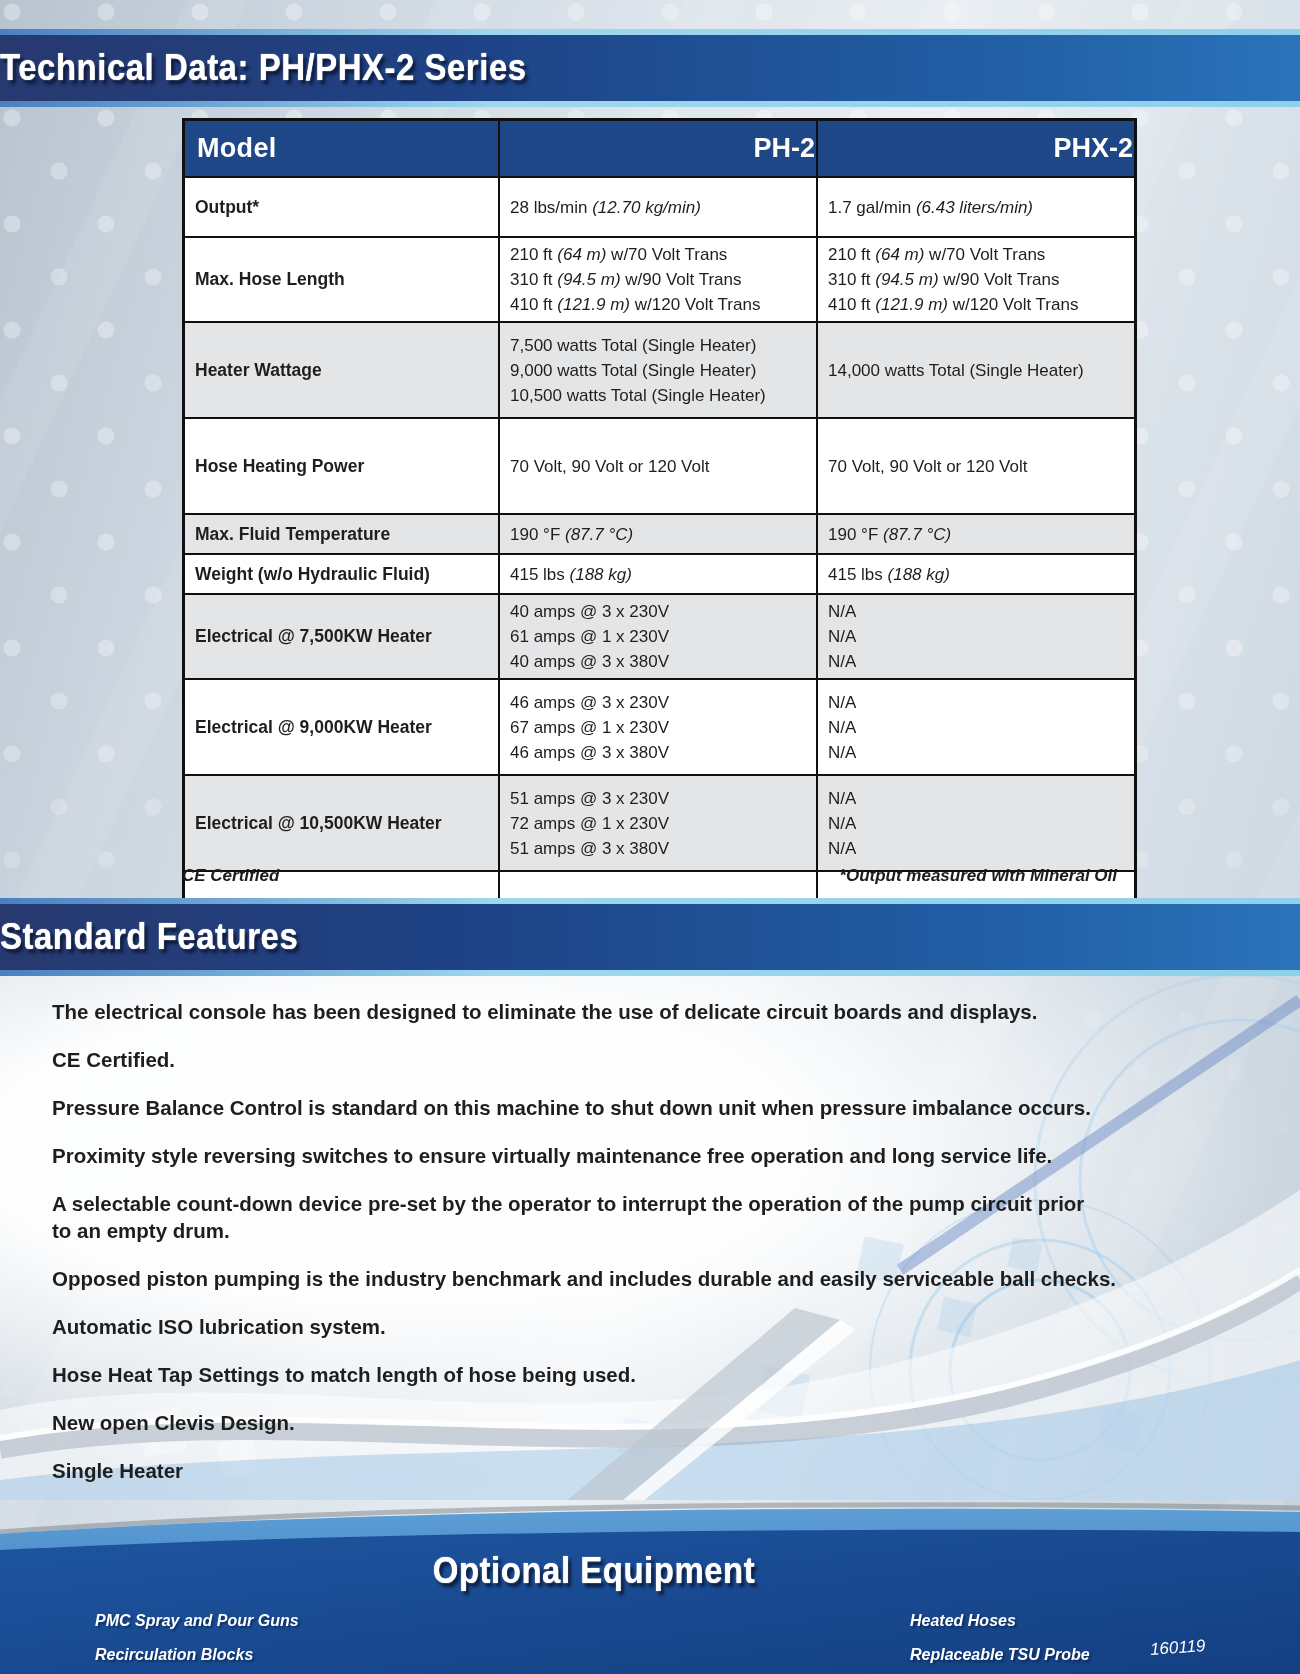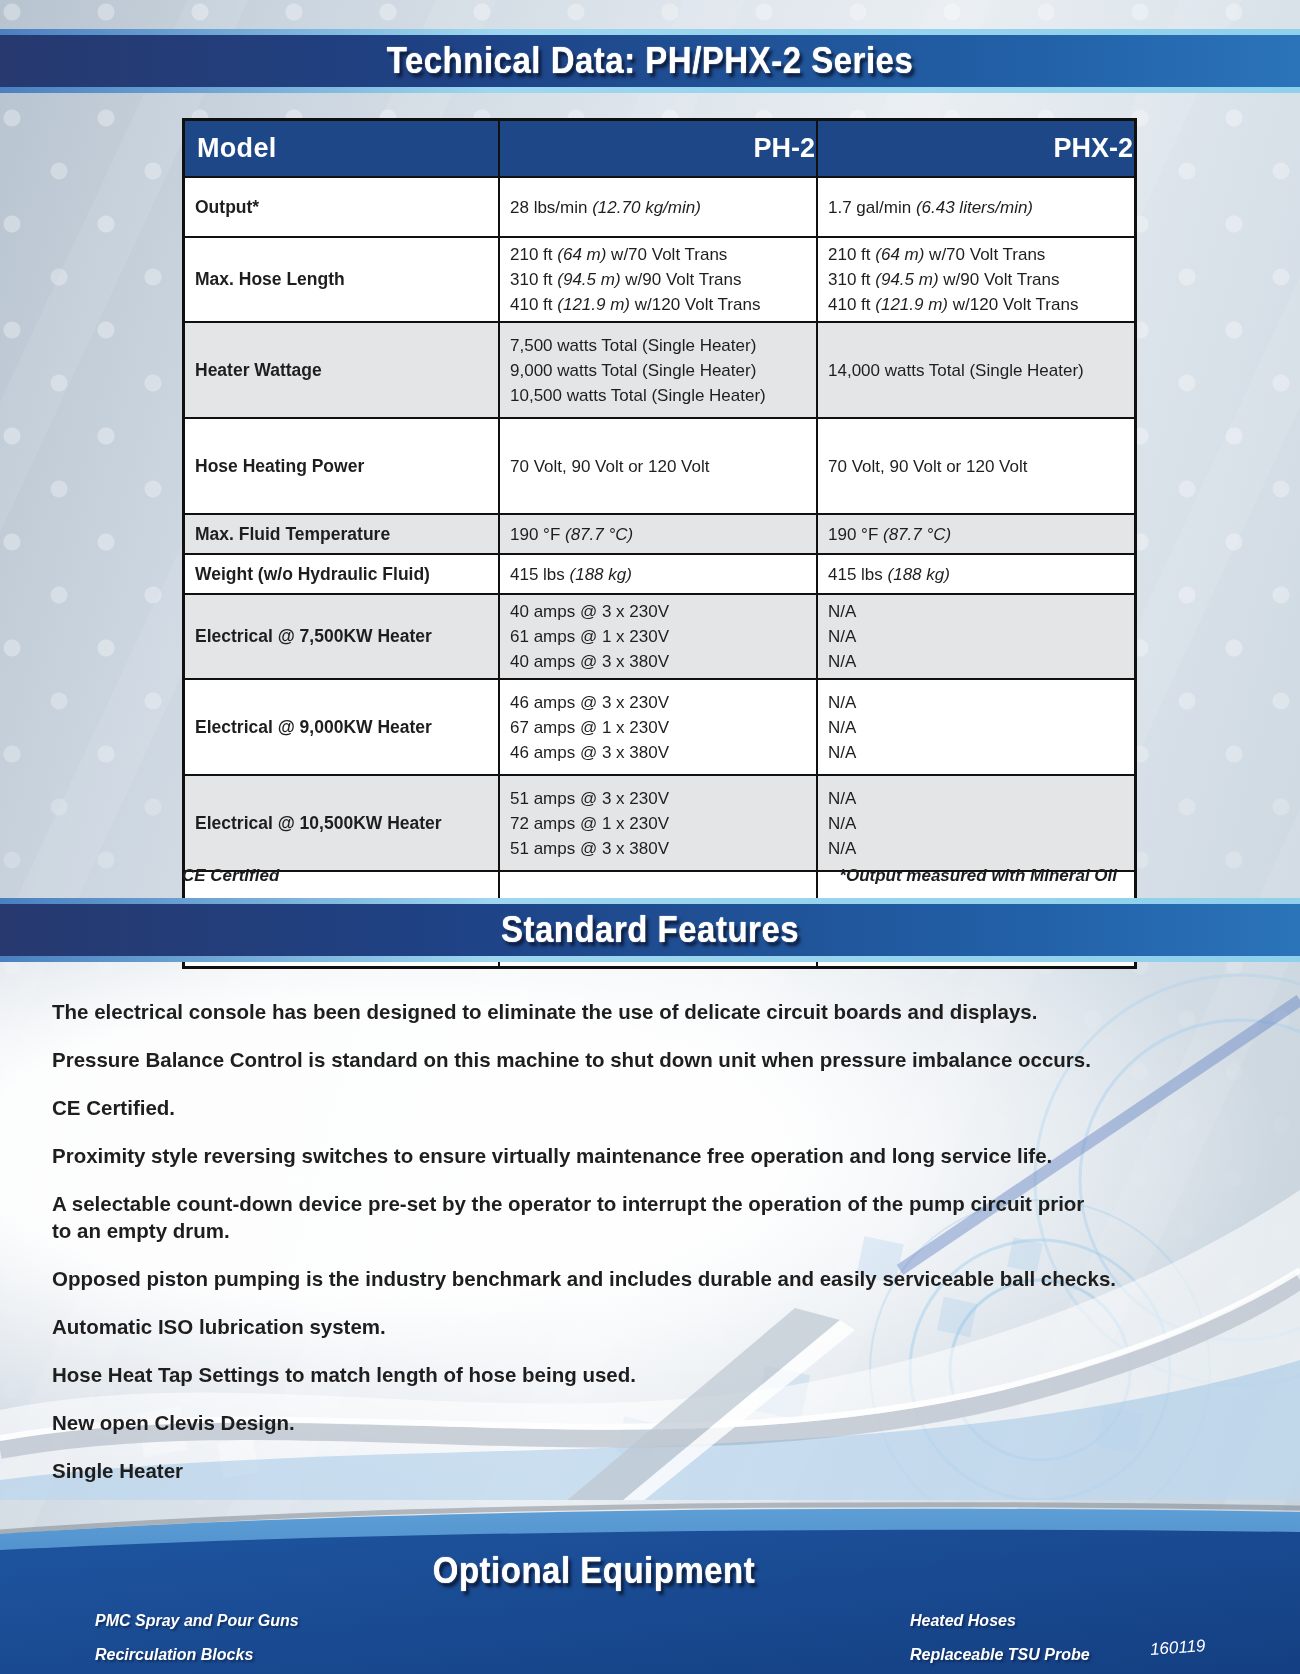--- a/index.html
+++ b/index.html
@@ -22,21 +22,21 @@
     -webkit-mask-image:linear-gradient(180deg,#000 0 40%,rgba(0,0,0,.5) 55%,rgba(0,0,0,.15) 70%,rgba(0,0,0,.25) 100%);
             mask-image:linear-gradient(180deg,#000 0 40%,rgba(0,0,0,.5) 55%,rgba(0,0,0,.15) 70%,rgba(0,0,0,.25) 100%);}
   
   .bg-white-mid{position:absolute;left:0;top:930px;width:1300px;height:560px;pointer-events:none;
     background:radial-gradient(ellipse 900px 330px at 380px 220px, rgba(255,255,255,.95) 0 45%, rgba(255,255,255,0) 100%);}
   .art{position:absolute;left:0;pointer-events:none;}
 
   
   .banner-wrap{position:absolute;left:0;width:1300px;}
   .banner-stripe{height:6px;background:linear-gradient(90deg,#4a80c0 0%,#9ed7ef 38%,#8fd0ea 100%);}
-  .banner-core{height:52px;display:flex;align-items:center;justify-content:center;
+  .banner-core{height:66px;display:flex;align-items:center;justify-content:flex-start;
     background:linear-gradient(90deg,#27396f 0%,#1e4285 35%,#2261a8 80%,#2b74ba 100%);}
   .banner-title{color:#fff;font-weight:bold;font-size:33px;letter-spacing:.5px;
     display:inline-block;transform:scaleY(1.12);
     text-shadow:0 0 1px #fff, 3px 3px 3px rgba(10,22,50,.9);}
   #banner-technical{top:29px;}
   #banner-standard{top:898px;}
 
   
   .spec-table{position:absolute;left:182px;top:118px;width:935px;border-collapse:collapse;
     background:#fff;border:3px solid #101010;table-layout:fixed;}
@@ -251,22 +251,22 @@
   <div class="banner-wrap" id="banner-standard">
     <div class="banner-stripe"></div>
     <div class="banner-core">
       <span class="banner-title">Standard Features</span>
     </div>
     <div class="banner-stripe"></div>
   </div>
 
   <div class="features" id="features-list">
       <p>The electrical console has been designed to eliminate the use of delicate circuit boards and displays.</p>
+      <p>CE Certified.</p>
       <p>Pressure Balance Control is standard on this machine to shut down unit when pressure imbalance occurs.</p>
-      <p>CE Certified.</p>
       <p>Proximity style reversing switches to ensure virtually maintenance free operation and long service life.</p>
       <p>A selectable count-down device pre-set by the operator to interrupt the operation of the pump circuit prior
 to an empty drum.</p>
       <p>Opposed piston pumping is the industry benchmark and includes durable and easily serviceable ball checks.</p>
       <p>Automatic ISO lubrication system.</p>
       <p>Hose Heat Tap Settings to match length of hose being used.</p>
       <p>New open Clevis Design.</p>
       <p>Single Heater</p>
     </div>
 

